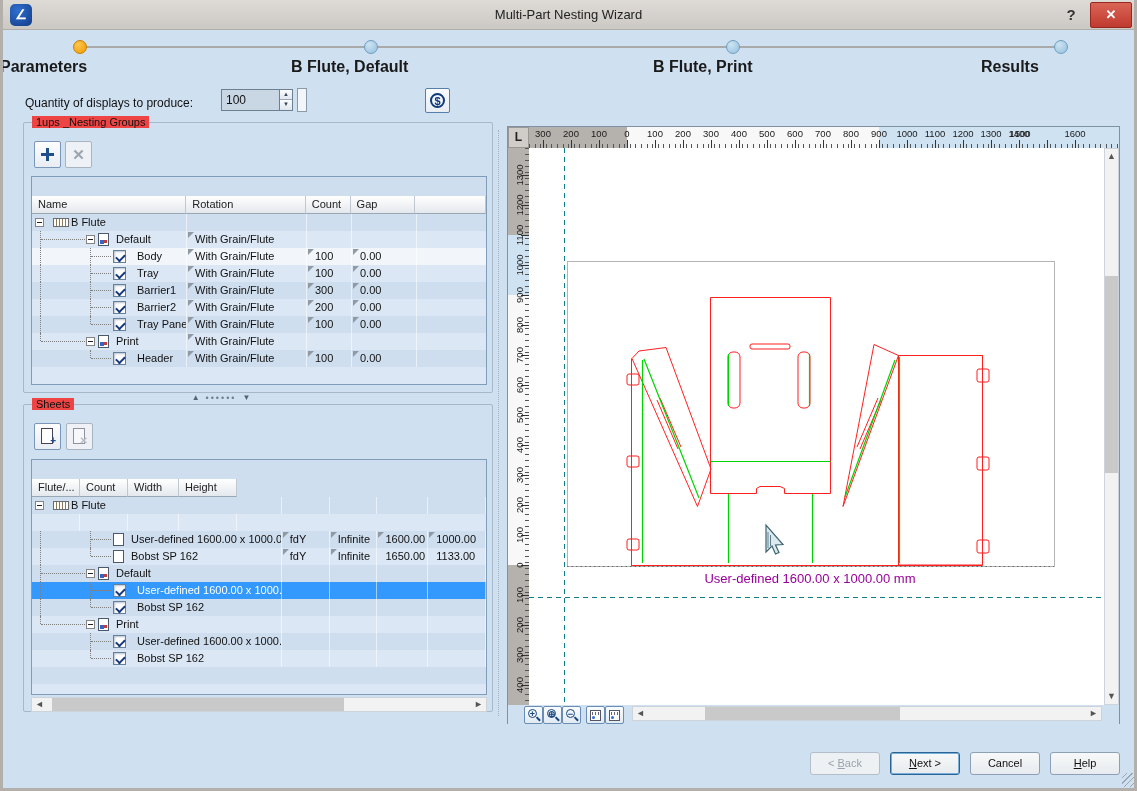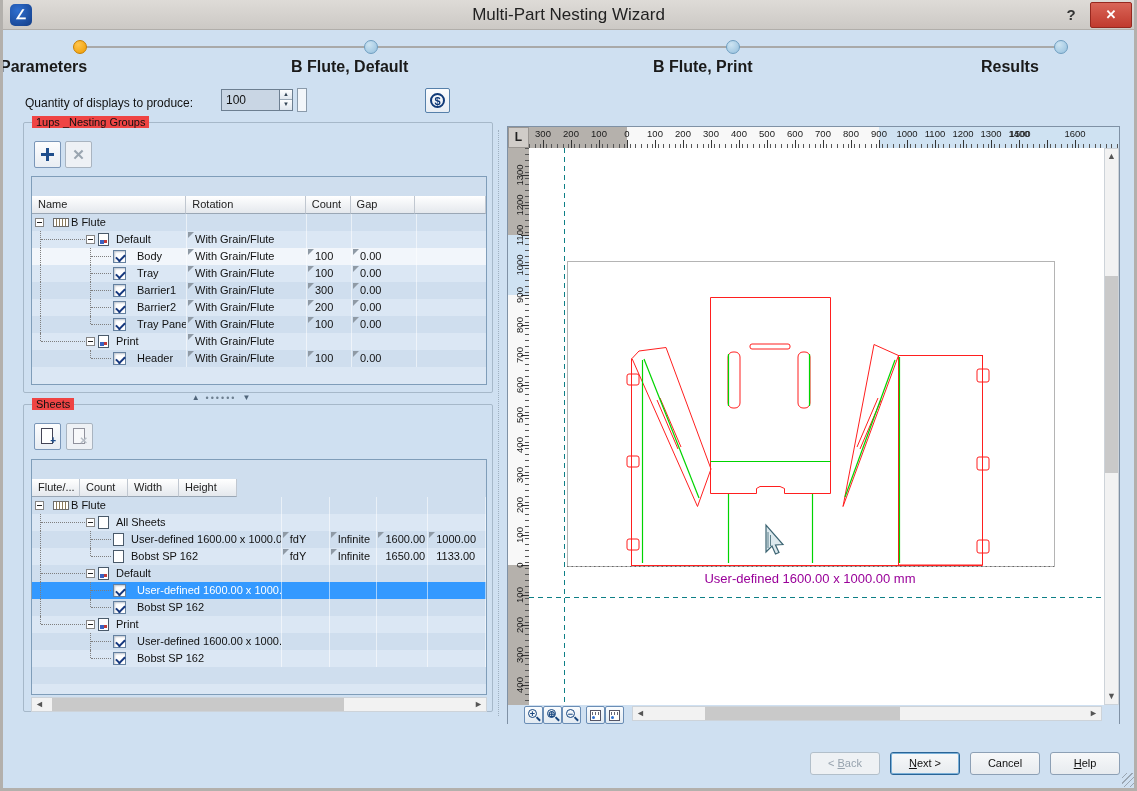--- a/index.html
+++ b/index.html
@@ -6,21 +6,21 @@
   *{box-sizing:border-box;}
   .dialog{position:relative;width:1137px;height:791px;background:#cfe0f1;overflow:hidden;
     border-left:3px solid #b3b0ac;border-right:3px solid #b3b0ac;border-bottom:3px solid #b3b0ac;}
   
   .titlebar{position:absolute;left:-3px;top:0;width:1137px;height:30px;
     background:linear-gradient(#dedbd7,#ccc9c5);border-bottom:1px solid #b1aeaa;}
   .app-icon{position:absolute;left:10px;top:4px;width:22px;height:22px;border-radius:5px;
     background:radial-gradient(circle at 35% 30%,#2f6fd0,#123c86);color:#fff;font-weight:bold;
     font-size:13px;text-align:center;line-height:21px;}
   .win-title{position:absolute;left:0;top:0;width:100%;height:44px;line-height:30px;text-align:center;
-    font-size:17px;color:#222;}
+    font-size:13px;color:#222;}
   .help-btn{position:absolute;left:1060px;top:3px;width:22px;height:24px;text-align:center;line-height:24px;
     font-size:15px;font-weight:bold;color:#333;}
   .close-btn{position:absolute;left:1090px;top:2px;width:42px;height:26px;border-radius:2px;
     background:linear-gradient(#d96557,#c03a2e);border:1px solid #96281f;color:#fff;text-align:center;
     line-height:24px;font-size:13px;font-weight:bold;}
   
   .step-line{position:absolute;left:77px;top:46px;width:981px;height:2px;background:#a9a9a9;}
   .step-dot{position:absolute;top:40px;width:14px;height:14px;border-radius:50%;}
   .dot-current{background:radial-gradient(circle at 35% 30%,#ffc54d,#ef9c00);border:1px solid #c87f00;}
   .dot-upcoming{background:radial-gradient(circle at 35% 30%,#cde4f2,#94bfdd);border:1px solid #6f9ec0;}
@@ -323,27 +323,20 @@
           <div class="exp" style="left: 3px;"></div>
           <div class="ic-flute" style="left: 21px;"></div>
           <div class="rlabel" style="left: 39px;">B Flute</div>
         </div>
         <div class="td" style="width: 48px;"></div>
         <div class="td" style="width: 48px;"></div>
         <div class="td" style="width: 51px;"></div>
         <div class="td" style="width: 58px;"></div>
       </div>
       <div class="trow odd">
-        <div class="namecell" style="width: 251px;">
-          <div class="gv" style="left: 8px;"></div>
-          <div class="gh" style="left: 9px; width: 44px;"></div>
-          <div class="exp" style="left: 54px;"></div>
-          <div class="ic-page" style="left: 66px;"></div>
-          <div class="rlabel" style="left: 84px;">All Sheets</div>
-        </div>
         <div class="td" style="width: 48px;"></div>
         <div class="td" style="width: 48px;"></div>
         <div class="td" style="width: 51px;"></div>
         <div class="td" style="width: 58px;"></div>
       </div>
       <div class="trow even">
         <div class="namecell" style="width: 251px;">
           <div class="gv" style="left: 8px;"></div>
           <div class="gv" style="left: 58px;"></div>
           <div class="gh" style="left: 59px; width: 20px;"></div>

